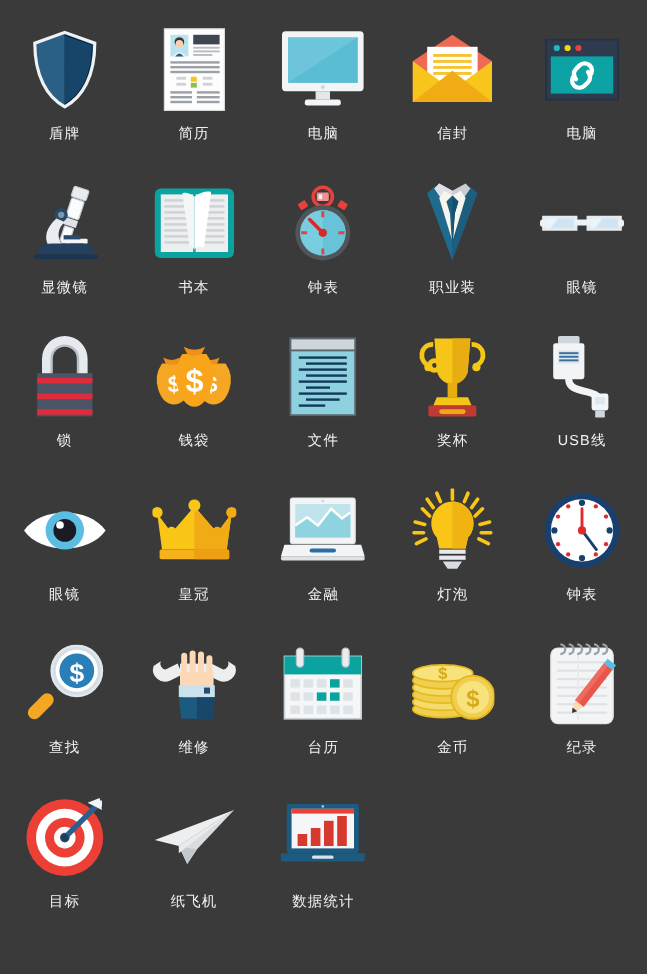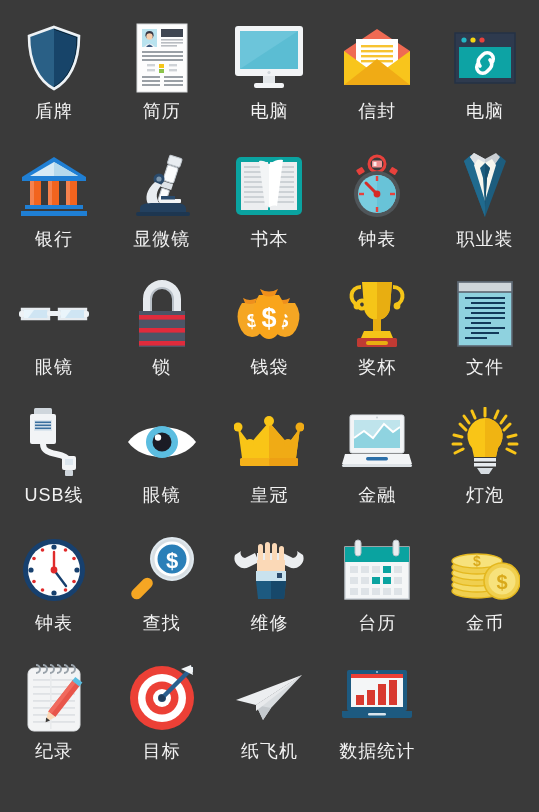--- a/index.html
+++ b/index.html
@@ -24,21 +24,21 @@
     height: 128px;
   }
   .art {
     width: 72px; height: 76px;
     display: flex; align-items: center; justify-content: center;
   }
   .art svg { display: block; }
   .label {
     margin-top: 6px;
     color: #f2f2f2;
-    font-size: 18px;
+    font-size: 12px;
     line-height: 18px;
     letter-spacing: 1px;
     white-space: nowrap;
     text-align: center;
   }
 </style>
 </head>
 <body style="background: rgb(58, 58, 58);">
 
 <div id="grid">
@@ -125,39 +125,20 @@
  <g fill="none" stroke="#ffffff" stroke-width="3.6" stroke-linecap="round">
    <path d="M26 34 a6 6 0 0 1 0 -8.5 l3 -3 a6 6 0 0 1 8.5 8.5"></path>
    <path d="M36 28 a6 6 0 0 1 0 8.5 l-3 3 a6 6 0 0 1 -8.5 -8.5"></path>
  </g>
 </svg>
       </div>
       <div class="label" style="color: rgb(242, 242, 242);">电脑</div>
     </div>
     <div class="cell">
       <div class="art">
-        <svg width="68" height="62" viewBox="0 0 68 62">
- <path d="M34 2 L66 22 L2 22 Z" fill="#1f7fd4"></path>
- <path d="M34 7 L58 21 L10 21 Z" fill="#d6eaf5"></path>
- <path d="M34 7 L58 21 L34 21 Z" fill="#b5d9ec"></path>
- <rect x="2" y="22" width="64" height="4" fill="#1f7fd4"></rect>
- <rect x="10" y="26" width="11" height="24" fill="#f2641e"></rect>
- <rect x="28" y="26" width="11" height="24" fill="#f2641e"></rect>
- <rect x="46" y="26" width="11" height="24" fill="#f2641e"></rect>
- <rect x="10" y="26" width="4" height="24" fill="#f5824e"></rect>
- <rect x="28" y="26" width="4" height="24" fill="#f5824e"></rect>
- <rect x="46" y="26" width="4" height="24" fill="#f5824e"></rect>
- <rect x="5" y="50" width="58" height="4" fill="#1f7fd4"></rect>
- <rect x="1" y="56" width="66" height="5" fill="#1f7fd4"></rect>
-</svg>
-      </div>
-      <div class="label" style="color: rgb(242, 242, 242);">银行</div>
-    </div>
-    <div class="cell">
-      <div class="art">
         <svg width="64" height="68" viewBox="0 0 64 68">
  <g transform="rotate(18 32 34)">
    <rect x="30" y="2" width="13" height="9" rx="1.5" fill="#e9edf1" stroke="#c3cad1" stroke-width="1"></rect>
    <rect x="31" y="12" width="11" height="16" rx="1.5" fill="#fbfcfd" stroke="#c3cad1" stroke-width="1"></rect>
    <rect x="31" y="29" width="11" height="6" fill="#dfe4e9"></rect>
    <rect x="32.5" y="36" width="8" height="13" rx="1" fill="#fbfcfd" stroke="#c3cad1" stroke-width="1"></rect>
  </g>
  <circle cx="29" cy="27" r="5.5" fill="#2a4a6b"></circle>
  <circle cx="29" cy="27" r="2.6" fill="#7e97ad"></circle>
  <path d="M25 30 C16 38 15 46 18 52 L30 52 C25 46 26 38 32 33 Z" fill="#e9edf1"></path>
@@ -282,54 +263,54 @@
   <path d="M25 10 q-9 13 -4 28 q5 16 14 16 q9 0 14 -16 q5 -15 -4 -28 Z" fill="#f9a51b"></path>
   <path d="M26 4 q9 5 18 0 l-3 6 q-6 3 -12 0 Z" fill="#f1901a"></path>
   <text x="35" y="42" font-family="Liberation Sans, sans-serif" font-size="27" font-weight="bold" fill="#ffffff" text-anchor="middle">$</text>
  </g>
 </svg>
       </div>
       <div class="label" style="color: rgb(242, 242, 242);">钱袋</div>
     </div>
     <div class="cell">
       <div class="art">
-        <svg width="66" height="70" viewBox="0 0 66 70">
- <path d="M18 3 L48 3 L46 28 a13 13 0 0 1 -26 0 Z" fill="#f5c518"></path>
- <path d="M33 3 L48 3 L46 28 a13 13 0 0 1 -13 13 Z" fill="#e8ae11"></path>
- <path d="M17 8 C6 8 4 22 14 26 M14 26 a4 4 0 1 0 0 -1" fill="none" stroke="#f5c518" stroke-width="4"></path>
- <path d="M49 8 C60 8 62 22 52 26" fill="none" stroke="#f5c518" stroke-width="4"></path>
- <circle cx="13" cy="27" r="3.4" fill="#f5c518"></circle>
- <circle cx="53" cy="27" r="3.4" fill="#f5c518"></circle>
- <rect x="29" y="40" width="8" height="12" fill="#e8ae11"></rect>
- <path d="M20 52 L46 52 L49 59 L17 59 Z" fill="#f5c518"></path>
- <rect x="13" y="59" width="40" height="9" rx="1.5" fill="#c03a33"></rect>
- <rect x="22" y="62" width="22" height="4" rx="2" fill="#e8ae11"></rect>
-</svg>
-      </div>
-      <div class="label" style="color: rgb(242, 242, 242);">奖杯</div>
-    </div>
-    <div class="cell">
-      <div class="art">
         <svg width="56" height="66" viewBox="0 0 56 66">
  <rect x="1" y="1" width="54" height="64" fill="#8fd2df" stroke="#5c6671" stroke-width="1.6"></rect>
  <rect x="1" y="1" width="54" height="10" fill="#cfd6da" stroke="#5c6671" stroke-width="1.6"></rect>
  <g fill="#123a5a">
   <rect x="8" y="16" width="40" height="2"></rect>
   <rect x="14" y="21" width="34" height="2"></rect>
   <rect x="8" y="26" width="40" height="2"></rect>
   <rect x="14" y="31" width="34" height="2"></rect>
   <rect x="8" y="36" width="40" height="2"></rect>
   <rect x="14" y="41" width="20" height="2"></rect>
   <rect x="8" y="46" width="40" height="2"></rect>
   <rect x="14" y="51" width="28" height="2"></rect>
   <rect x="8" y="56" width="22" height="2"></rect>
  </g>
 </svg>
       </div>
       <div class="label" style="color: rgb(242, 242, 242);">文件</div>
+    </div>
+    <div class="cell">
+      <div class="art">
+        <svg width="66" height="70" viewBox="0 0 66 70">
+ <path d="M18 3 L48 3 L46 28 a13 13 0 0 1 -26 0 Z" fill="#f5c518"></path>
+ <path d="M33 3 L48 3 L46 28 a13 13 0 0 1 -13 13 Z" fill="#e8ae11"></path>
+ <path d="M17 8 C6 8 4 22 14 26 M14 26 a4 4 0 1 0 0 -1" fill="none" stroke="#f5c518" stroke-width="4"></path>
+ <path d="M49 8 C60 8 62 22 52 26" fill="none" stroke="#f5c518" stroke-width="4"></path>
+ <circle cx="13" cy="27" r="3.4" fill="#f5c518"></circle>
+ <circle cx="53" cy="27" r="3.4" fill="#f5c518"></circle>
+ <rect x="29" y="40" width="8" height="12" fill="#e8ae11"></rect>
+ <path d="M20 52 L46 52 L49 59 L17 59 Z" fill="#f5c518"></path>
+ <rect x="13" y="59" width="40" height="9" rx="1.5" fill="#c03a33"></rect>
+ <rect x="22" y="62" width="22" height="4" rx="2" fill="#e8ae11"></rect>
+</svg>
+      </div>
+      <div class="label" style="color: rgb(242, 242, 242);">奖杯</div>
     </div>
     <div class="cell">
       <div class="art">
         <svg width="58" height="72" viewBox="0 0 58 72">
  <rect x="9" y="2" width="18" height="7" rx="1.5" fill="#cfd6dc"></rect>
  <rect x="5" y="8" width="26" height="30" rx="2" fill="#f2f4f6"></rect>
  <rect x="9" y="14" width="18" height="11" fill="#dce6ee"></rect>
  <g fill="#3a6f9e">
             <rect x="10" y="15.5" width="16" height="1.6"></rect>
             <rect x="10" y="18.5" width="16" height="1.6"></rect>

